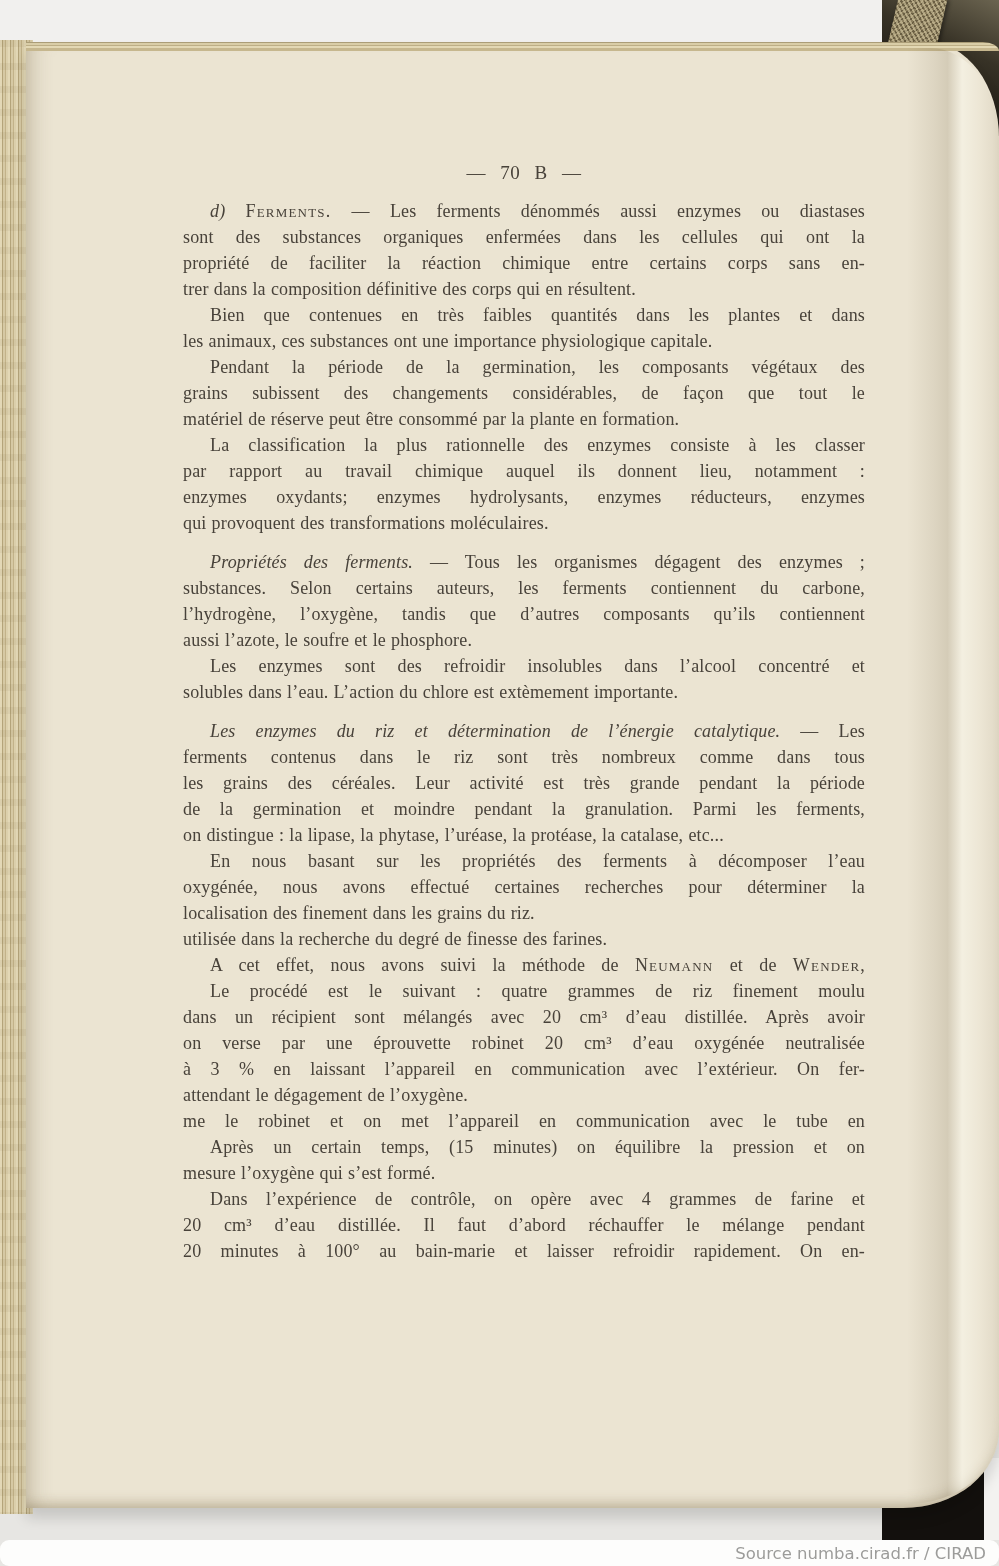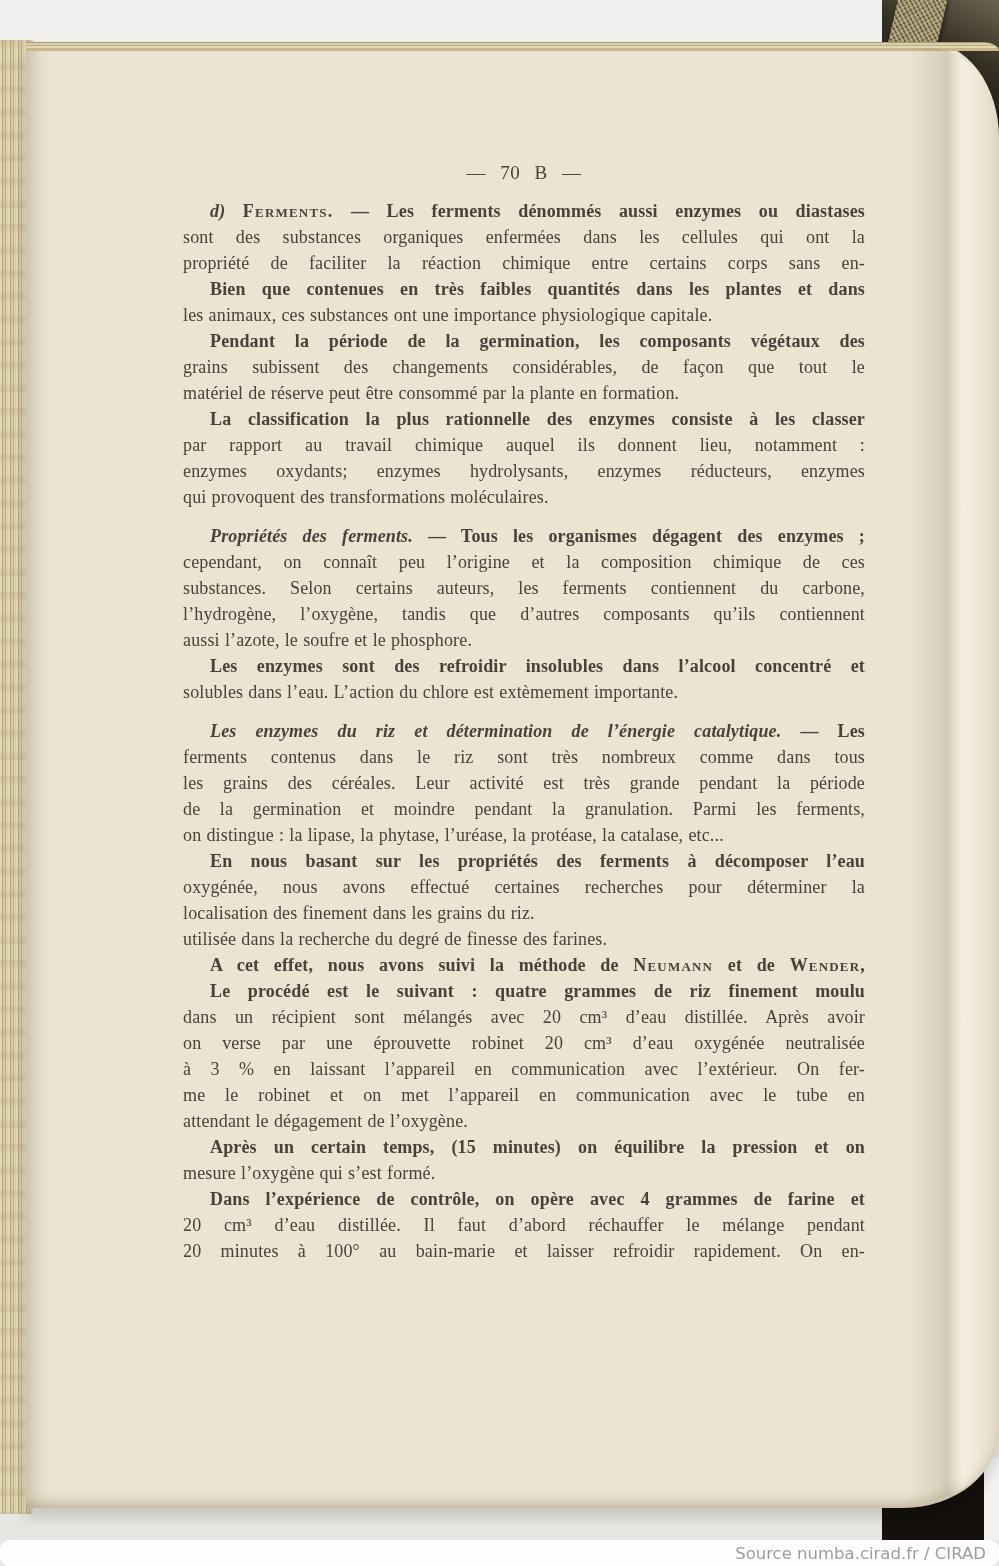--- a/index.html
+++ b/index.html
@@ -81,21 +81,21 @@
     color:var(--ink,#48423a);font-size:18px;
   }
   .para{margin:0;}
   .para.gap{margin-top:13px;}
   .line{
     line-height:26px;
     text-align:justify;text-align-last:justify;
     word-spacing:.5px;letter-spacing:.15px;
   }
   .line.last{text-align-last:left;}
-  .line.first{text-indent:27px;font-weight:bold;}
+  .line.first{text-indent:27px;}
   .seg-i{font-style:italic;}
   .seg-sc{font-variant:small-caps;letter-spacing:1.2px;}
 
   .source-bar{
     position:absolute;left:0;top:1540px;width:999px;height:26px;z-index:6;
     background:var(--source_bar_bg,#fdfdfc);
     display:flex;align-items:center;justify-content:flex-end;
     padding-right:13px;box-sizing:border-box;
     font-family:"DejaVu Sans", sans-serif;
     font-size:16.5px;color:var(--source_text,#9c9c9a);border-radius:9px;
@@ -113,39 +113,39 @@
   <div class="scan-strip-bottom-right"></div>
 
   <div class="page">
     <div class="page-top-edge"></div>
     <div class="header-pagenum">— 70 B —</div>
     <div class="text-col">
         <div class="para">
           <div class="line first"><span class="seg-i">d) </span><span class="seg-sc">Ferments.</span><span class="seg-r"> — Les ferments dénommés aussi enzymes ou diastases</span></div>
           <div class="line"><span class="seg-r">sont des substances organiques enfermées dans les cellules qui ont la</span></div>
           <div class="line"><span class="seg-r">propriété de faciliter la réaction chimique entre certains corps sans en-</span></div>
+          <div class="line last"><span class="seg-r">trer dans la composition définitive des corps qui en résultent.</span></div>
         </div>
         <div class="para">
           <div class="line first"><span class="seg-r">Bien que contenues en très faibles quantités dans les plantes et dans</span></div>
           <div class="line last"><span class="seg-r">les animaux, ces substances ont une importance physiologique capitale.</span></div>
         </div>
         <div class="para">
           <div class="line first"><span class="seg-r">Pendant la période de la germination, les composants végétaux des</span></div>
           <div class="line"><span class="seg-r">grains subissent des changements considérables, de façon que tout le</span></div>
           <div class="line last"><span class="seg-r">matériel de réserve peut être consommé par la plante en formation.</span></div>
         </div>
         <div class="para">
           <div class="line first"><span class="seg-r">La classification la plus rationnelle des enzymes consiste à les classer</span></div>
           <div class="line"><span class="seg-r">par rapport au travail chimique auquel ils donnent lieu, notamment :</span></div>
           <div class="line"><span class="seg-r">enzymes oxydants; enzymes hydrolysants, enzymes réducteurs, enzymes</span></div>
           <div class="line last"><span class="seg-r">qui provoquent des transformations moléculaires.</span></div>
         </div>
         <div class="para gap">
           <div class="line first"><span class="seg-i">Propriétés des ferments.</span><span class="seg-r"> — Tous les organismes dégagent des enzymes ;</span></div>
-          <div class="line"><span class="seg-r">cependant, on connaît peu l’origine et la composition chimique de ces</span></div>
           <div class="line"><span class="seg-r">substances. Selon certains auteurs, les ferments contiennent du carbone,</span></div>
           <div class="line"><span class="seg-r">l’hydrogène, l’oxygène, tandis que d’autres composants qu’ils contiennent</span></div>
           <div class="line last"><span class="seg-r">aussi l’azote, le soufre et le phosphore.</span></div>
         </div>
         <div class="para">
           <div class="line first"><span class="seg-r">Les enzymes sont des refroidir insolubles dans l’alcool concentré et</span></div>
           <div class="line last"><span class="seg-r">solubles dans l’eau. L’action du chlore est extèmement importante.</span></div>
         </div>
         <div class="para gap">
           <div class="line first"><span class="seg-i">Les enzymes du riz et détermination de l’énergie catalytique.</span><span class="seg-r"> — Les</span></div>
@@ -161,22 +161,22 @@
         </div>
         <div class="para">
           <div class="line last"><span class="seg-r">utilisée dans la recherche du degré de finesse des farines.</span></div>
           <div class="line first"><span class="seg-r">A cet effet, nous avons suivi la méthode de </span><span class="seg-sc">Neumann</span><span class="seg-r"> et de </span><span class="seg-sc">Wender</span><span class="seg-r">,</span></div>
         </div>
         <div class="para">
           <div class="line first"><span class="seg-r">Le procédé est le suivant : quatre grammes de riz finement moulu</span></div>
           <div class="line"><span class="seg-r">dans un récipient sont mélangés avec 20 cm³ d’eau distillée. Après avoir</span></div>
           <div class="line"><span class="seg-r">on verse par une éprouvette robinet 20 cm³ d’eau oxygénée neutralisée</span></div>
           <div class="line"><span class="seg-r">à 3 % en laissant l’appareil en communication avec l’extérieur. On fer-</span></div>
+          <div class="line last"><span class="seg-r">attendant le dégagement de l’oxygène.</span></div>
           <div class="line"><span class="seg-r">me le robinet et on met l’appareil en communication avec le tube en</span></div>
-          <div class="line last"><span class="seg-r">attendant le dégagement de l’oxygène.</span></div>
         </div>
         <div class="para">
           <div class="line first"><span class="seg-r">Après un certain temps, (15 minutes) on équilibre la pression et on</span></div>
           <div class="line last"><span class="seg-r">mesure l’oxygène qui s’est formé.</span></div>
         </div>
         <div class="para">
           <div class="line first"><span class="seg-r">Dans l’expérience de contrôle, on opère avec 4 grammes de farine et</span></div>
           <div class="line"><span class="seg-r">20 cm³ d’eau distillée. Il faut d’abord réchauffer le mélange pendant</span></div>
           <div class="line"><span class="seg-r">20 minutes à 100° au bain-marie et laisser refroidir rapidement. On en-</span></div>
         </div>

